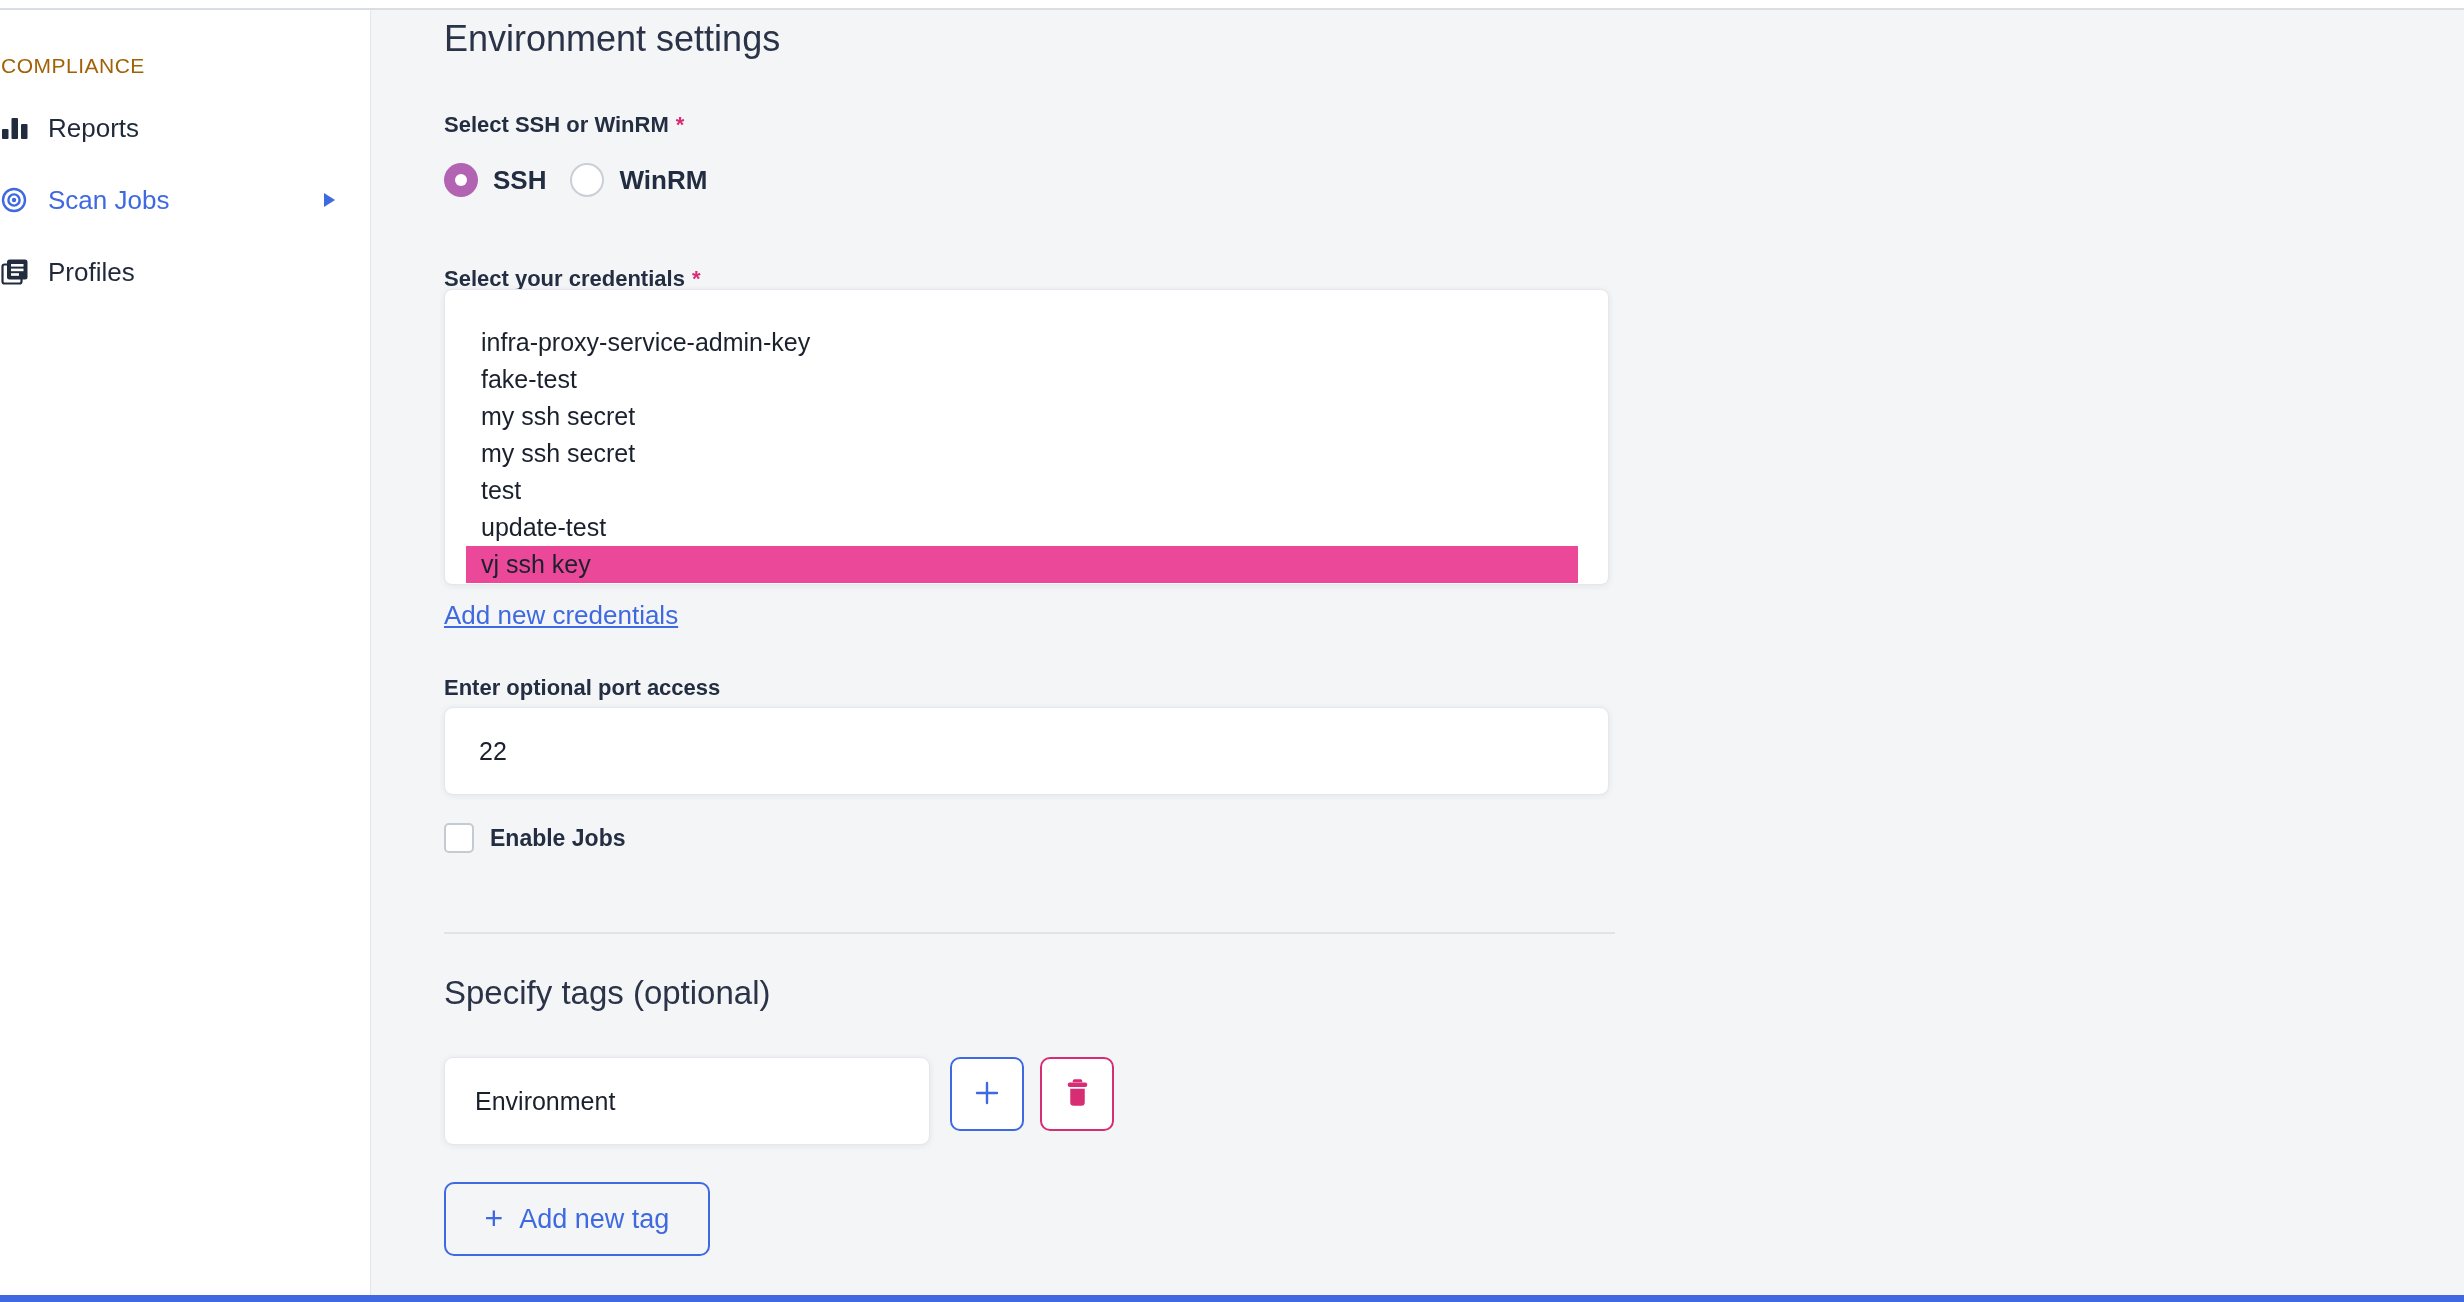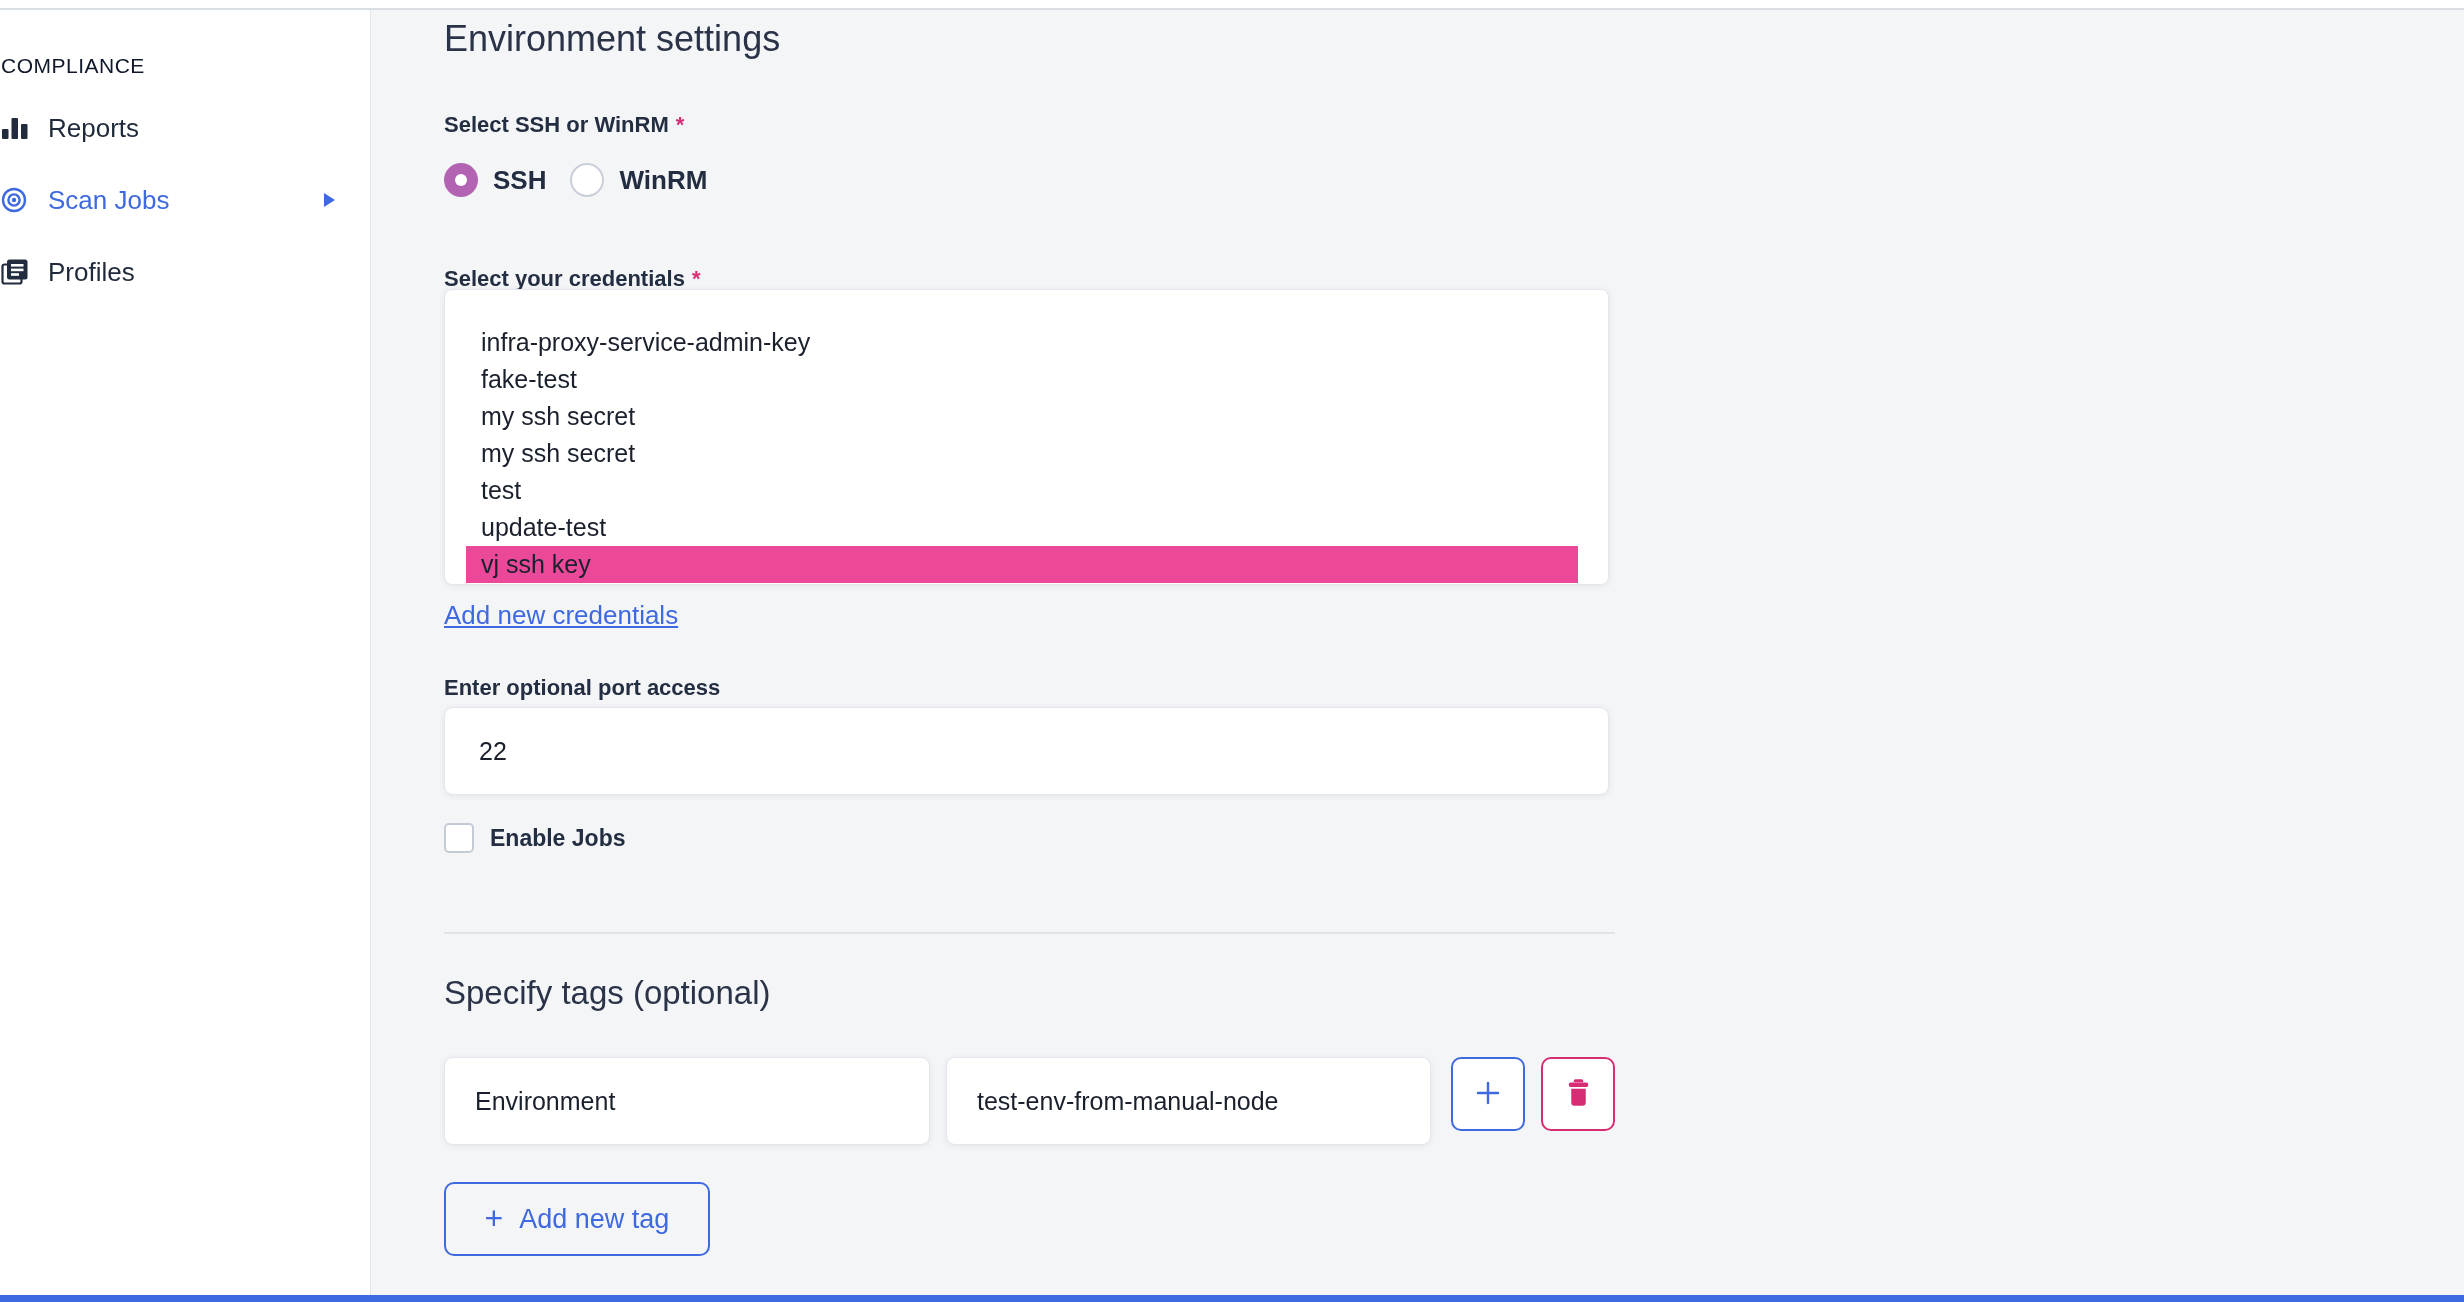--- a/index.html
+++ b/index.html
@@ -7,21 +7,21 @@
   .page { position:relative; width:2464px; height:1302px; background:#f4f5f7; overflow:hidden; }
 
   
   .top-strip { position:absolute; top:0; left:0; right:0; height:8px; background:#ffffff; border-bottom:2px solid #d9dee4; }
 
   
   .bottom-bar { position:absolute; bottom:0; left:0; right:0; height:7px; background:#3f69e0; }
 
   
   .sidebar { position:absolute; top:10px; bottom:7px; left:0; width:370px; background:#ffffff; border-right:1px solid #e3e6ea; }
-  .sidebar-category { position:absolute; top:44px; left:1px; font-size:21px; color:#0f172a; letter-spacing:.5px; }
+  .sidebar-category { position:absolute; top:44px; left:1px; font-size:21px; color:#a16207; letter-spacing:.5px; }
   .nav-item { position:absolute; left:0; width:100%; height:44px; display:flex; align-items:center; padding-left:1px; box-sizing:border-box; cursor:pointer; color:#1f2939; font-size:26px; }
   .nav-item .icon { width:28px; height:28px; margin-right:19px; flex:0 0 auto; display:flex; align-items:center; justify-content:center; }
   .nav-item.reports  { top:96px;align-items:center; }
   .nav-item.scanjobs { top:168px; color:#3f69e0; }
   .nav-item.profiles { top:240px; }
   .submenu-arrow { position:absolute; right:34px; display:flex; align-items:center; }
 
   
   .content { position:absolute; left:371px; top:10px; right:0; bottom:7px; }
   .page-title { position:absolute; left:73px; top:8px; margin:0; font-size:36px; font-weight:400; color:#2a3347; }
@@ -157,21 +157,20 @@
       <span class="checkbox" role="checkbox" aria-checked="false"></span>
       <span class="checkbox-label">Enable Jobs</span>
     </div>
 
     <hr class="divider">
 
     <h2 class="section-title">Specify tags (optional)</h2>
 
     <div class="tag-row">
       <input class="text-input tag-key" type="text" value="Environment" style="">
-      <input class="text-input tag-value" type="text" value="test-env-from-manual-node" style="">
       <button class="icon-btn plus-btn" type="button">
         <span>
           <svg width="28" height="28" viewBox="0 0 28 28">
               <path d="M14 4v20M4 14h20" stroke="#3f69e0" stroke-width="2.4" stroke-linecap="round" fill="none"></path>
             </svg>
         </span>
       </button>
       <button class="icon-btn trash-btn" type="button">
         <span>
           <svg width="25" height="29" viewBox="0 0 24 28">

